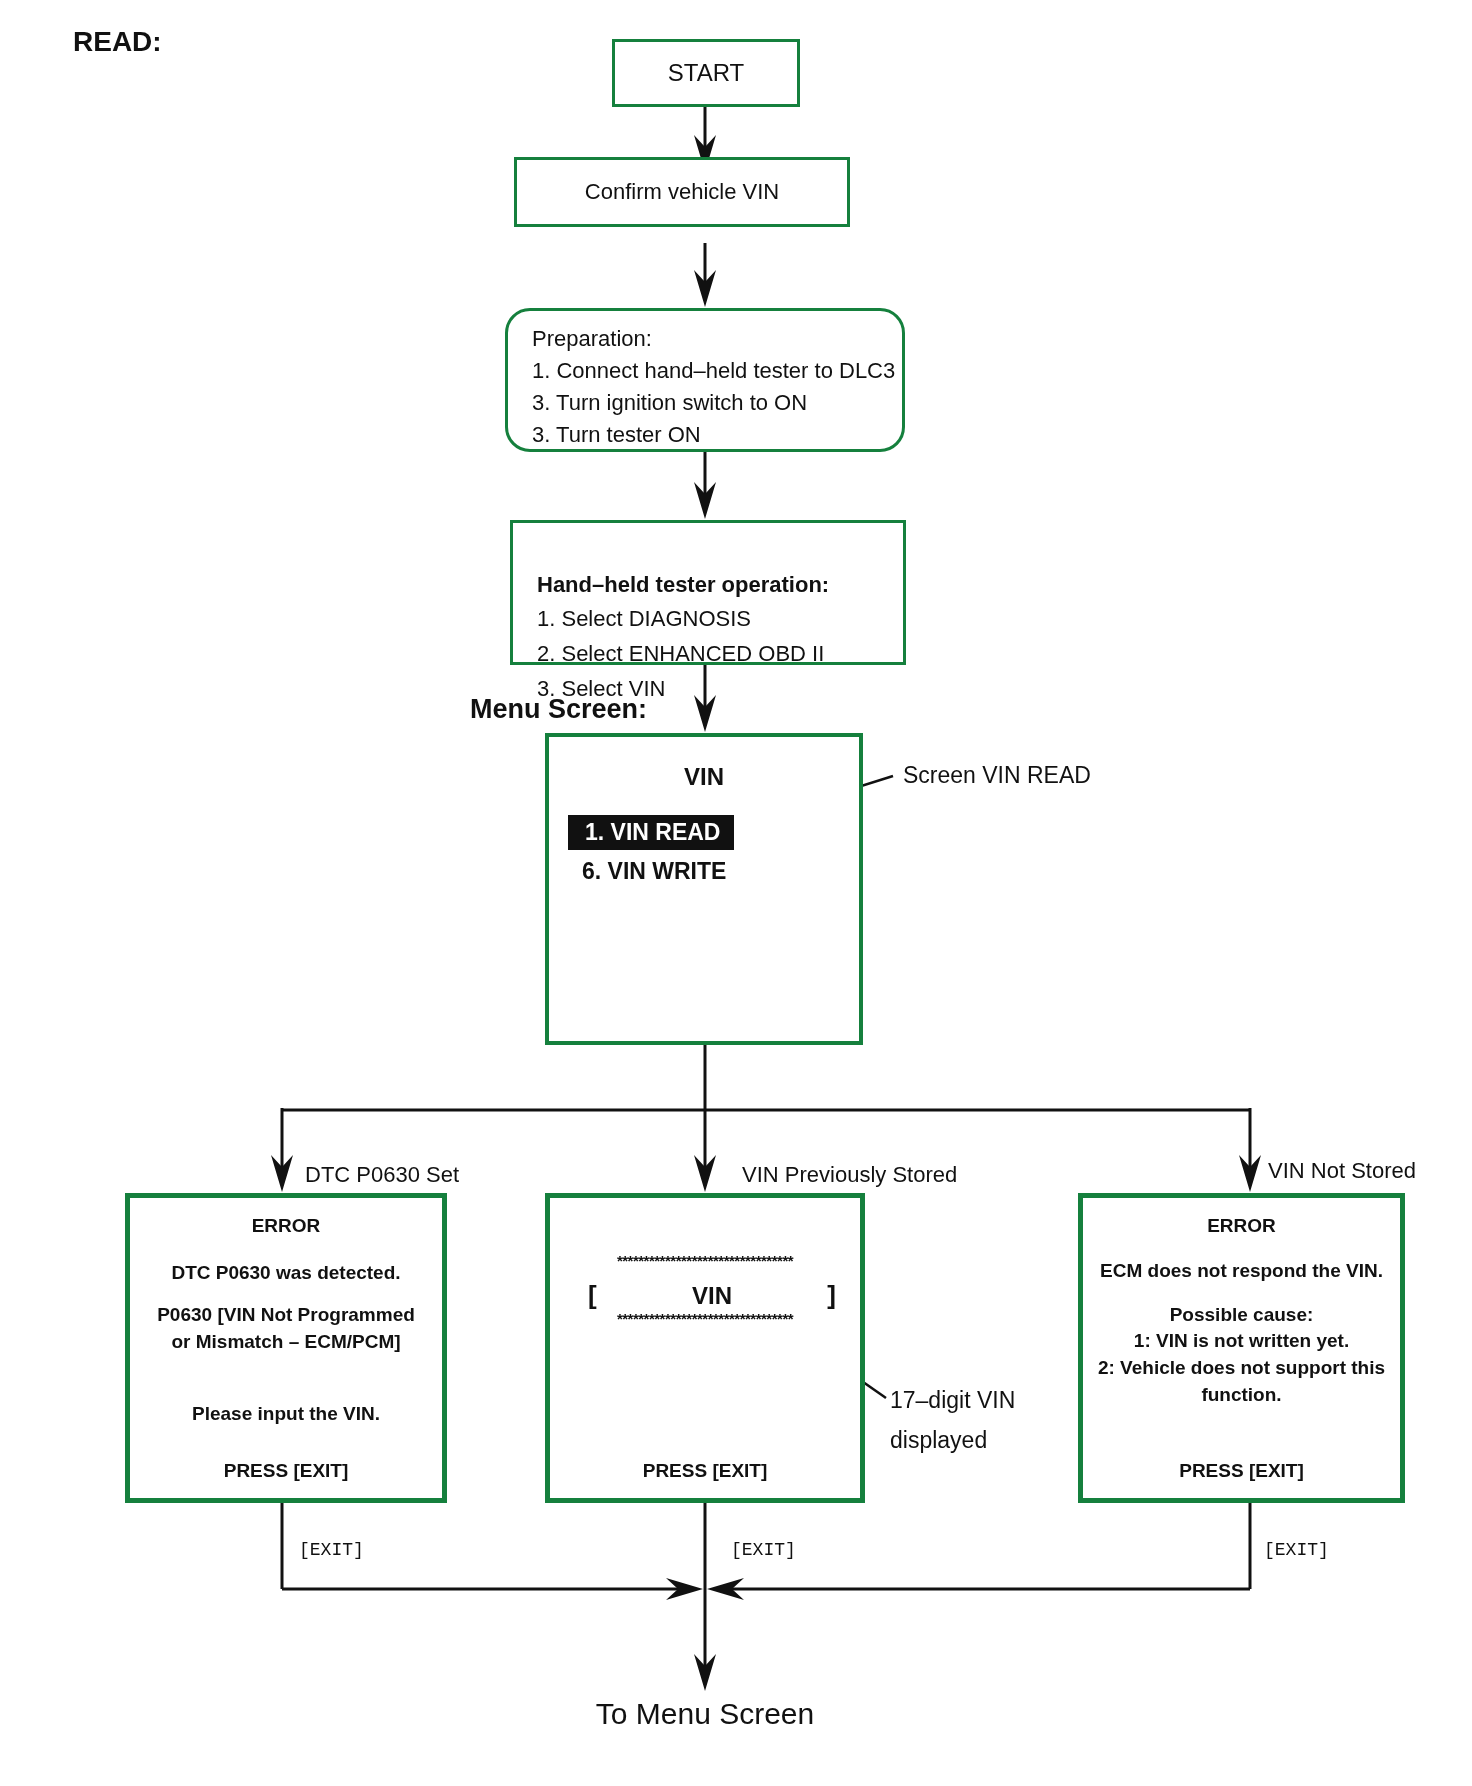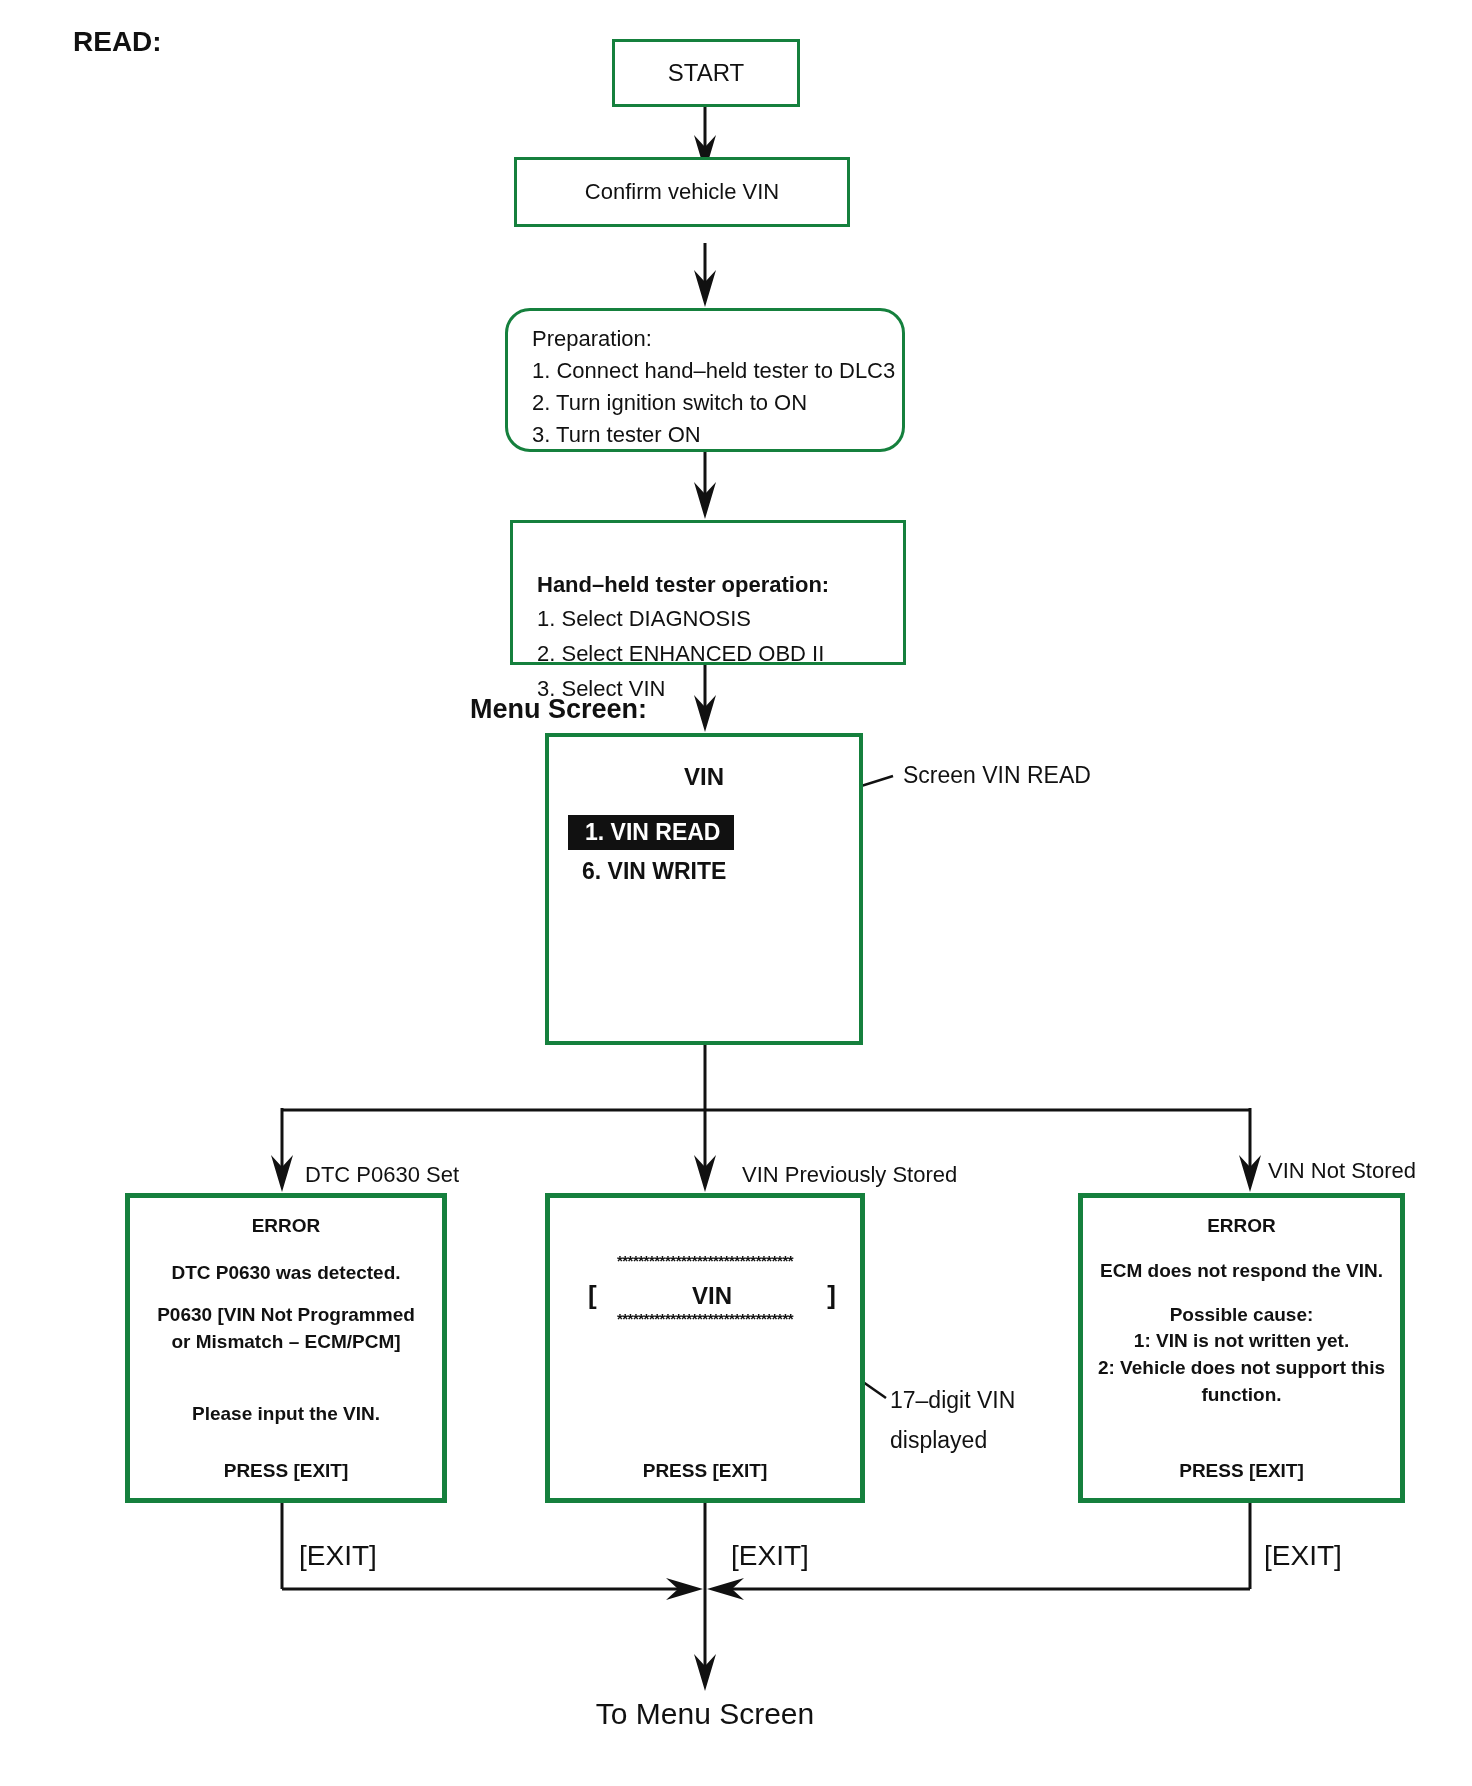--- a/index.html
+++ b/index.html
@@ -32,21 +32,21 @@
   .branch-label{font-size:22px;white-space:nowrap;z-index:3;}
   .screen-box{border-width:5px;}
   .bline{position:absolute;left:0;width:100%;text-align:center;font-weight:bold;
     font-size:19px;white-space:nowrap;}
   .stars{position:absolute;left:0;width:100%;text-align:center;font-weight:bold;
     font-size:15px;letter-spacing:-0.5px;white-space:nowrap;}
   .vin-row{position:absolute;left:38px;width:248px;display:flex;
     justify-content:space-between;align-items:center;}
   .vin-bracket{font-weight:bold;font-size:26px;}
   .vin-word{font-weight:bold;font-size:24px;}
-  .exit-label{font-size:28px;white-space:nowrap;z-index:3;}
+  .exit-label{font-size:18px;white-space:nowrap;z-index:3;font-family:Liberation Mono, monospace;}
   .final-label{font-size:30px;white-space:nowrap;z-index:3;}
   .ann-2line{font-size:23px;line-height:40px;white-space:nowrap;z-index:3;}
 </style>
 </head>
 <body>
 
 <div id="canvas">
 
   <svg id="wires" viewBox="0 0 1472 1786" xmlns="http://www.w3.org/2000/svg">
     <g stroke="#111" stroke-width="3" fill="none">
@@ -89,21 +89,21 @@
     <span class="node-text" style="font-size:24px;">START</span>
   </div>
 
   <div class="node center" style="left:506px;top:157px;width:336px;height:70px;margin-left:8px;">
     <span class="node-text">Confirm vehicle VIN</span>
   </div>
 
   <div class="node list-node" style="left:505px;top:308px;width:400px;height:144px;border-radius:25px;">
     <div class="list-line">Preparation:</div>
     <div class="list-line">1. Connect hand–held tester to DLC3</div>
-    <div class="list-line">2. Turn ignition switch to ON</div>
+    <div class="list-line">3. Turn ignition switch to ON</div>
     <div class="list-line">3. Turn tester ON</div>
   </div>
 
   <div class="node list-node" style="left:510px;top:520px;width:396px;height:145px;padding-top:14px;">
     <div class="list-line list-title-bold">Hand–held tester operation:</div>
     <div class="list-line" style="line-height:35px;">1. Select DIAGNOSIS</div>
     <div class="list-line" style="line-height:35px;">2. Select ENHANCED OBD II</div>
     <div class="list-line" style="line-height:35px;">3. Select VIN</div>
   </div>
 

